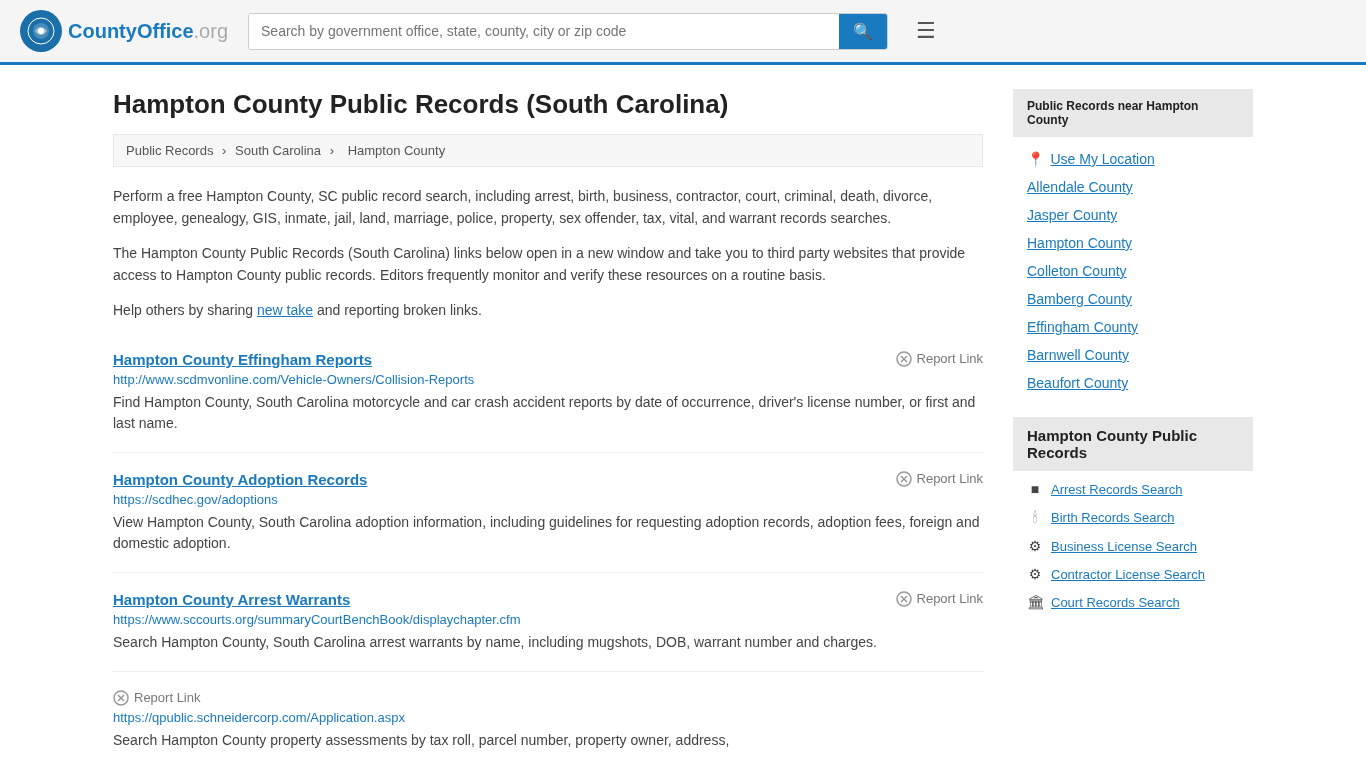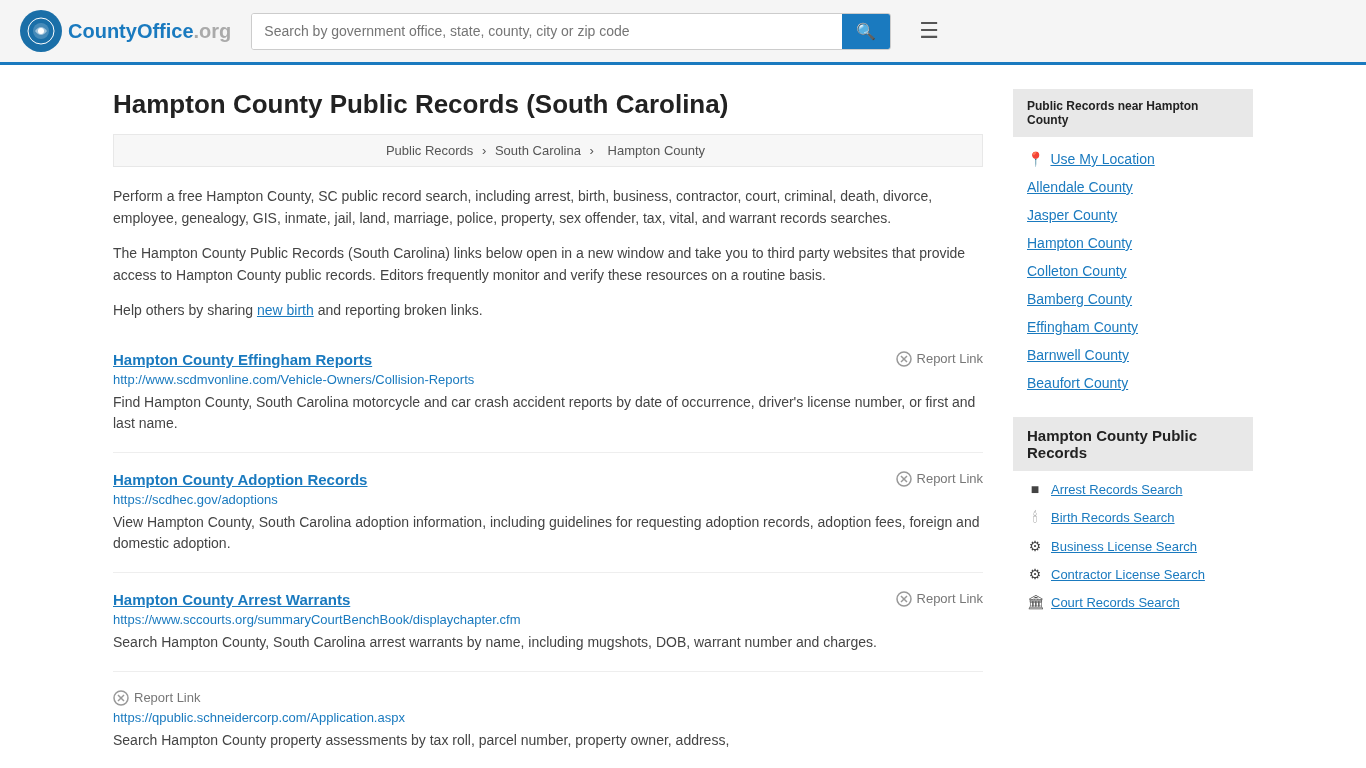--- a/index.html
+++ b/index.html
@@ -89,21 +89,20 @@
       color: #222;
       margin-bottom: 14px;
     }
     .breadcrumb {
       background: #f7f7f7;
       border: 1px solid #e8e8e8;
       padding: 8px 12px;
       font-size: 13px;
       margin-bottom: 18px;
       color: #555;
-      text-align: center;
     }
     .breadcrumb a {
       color: #555;
       text-decoration: none;
     }
     .breadcrumb span { color: #555; margin: 0 5px; }
     .breadcrumb .current { color: #555; }
 
     .description {
       font-size: 14px;
@@ -223,21 +222,21 @@
   <a class="logo-area" href="#">
     <div class="logo-circle">
       <svg width="28" height="28" viewBox="0 0 28 28" fill="none">
         <circle cx="14" cy="14" r="13" fill="#1a6fa8" stroke="white" stroke-width="1"></circle>
         <circle cx="14" cy="14" r="8" fill="white" opacity="0.2"></circle>
         <path d="M8 14 Q14 6 20 14 Q14 22 8 14Z" fill="white" opacity="0.5"></path>
         <circle cx="14" cy="14" r="3" fill="white"></circle>
       </svg>
     </div>
     <span class="logo-text">
-      <span>CountyOffice</span><span style="color:#aaa; font-weight:bold;margin-top:24px;">.org</span>
+      <span>CountyOffice</span><span style="color:#aaa; font-weight:normal;margin-top:24px;">.org</span>
     </span>
   </a>
   <div class="search-bar">
     <input type="text" placeholder="Search by government office, state, county, city or zip code" style="">
     <button>🔍</button>
   </div>
   <div class="menu-icon">☰</div>
 </header>
 
 <div class="main-container">
@@ -249,21 +248,21 @@
       <a href="#">Public Records</a>
       <span>›</span>
       <a href="#">South Carolina</a>
       <span>›</span>
       <span class="current">Hampton County</span>
     </div>
 
     <p class="description">Perform a free Hampton County, SC public record search, including arrest, birth, business, contractor, court, criminal, death, divorce, employee, genealogy, GIS, inmate, jail, land, marriage, police, property, sex offender, tax, vital, and warrant records searches.</p>
     <p class="description">The Hampton County Public Records (South Carolina) links below open in a new window and take you to third party websites that provide access to Hampton County public records. Editors frequently monitor and verify these resources on a routine basis.</p>
     <p class="description">
-      <span>Help others by sharing </span><a href="#">new birth</a><span> and reporting broken links.</span>
+      <span>Help others by sharing </span><a href="#">new take</a><span> and reporting broken links.</span>
     </p>
 
     <div id="records-container">
         <div class="record-item">
     <div class="record-header">
       <span class="record-title">Hampton County Effingham Reports</span>
       <span class="report-link">
         <svg width="16" height="16" viewBox="0 0 16 16" fill="none">
           <circle cx="8" cy="8" r="7" stroke="#999" stroke-width="1.5" fill="none"></circle>
           <line x1="5" y1="5" x2="11" y2="11" stroke="#999" stroke-width="1.5"></line>

